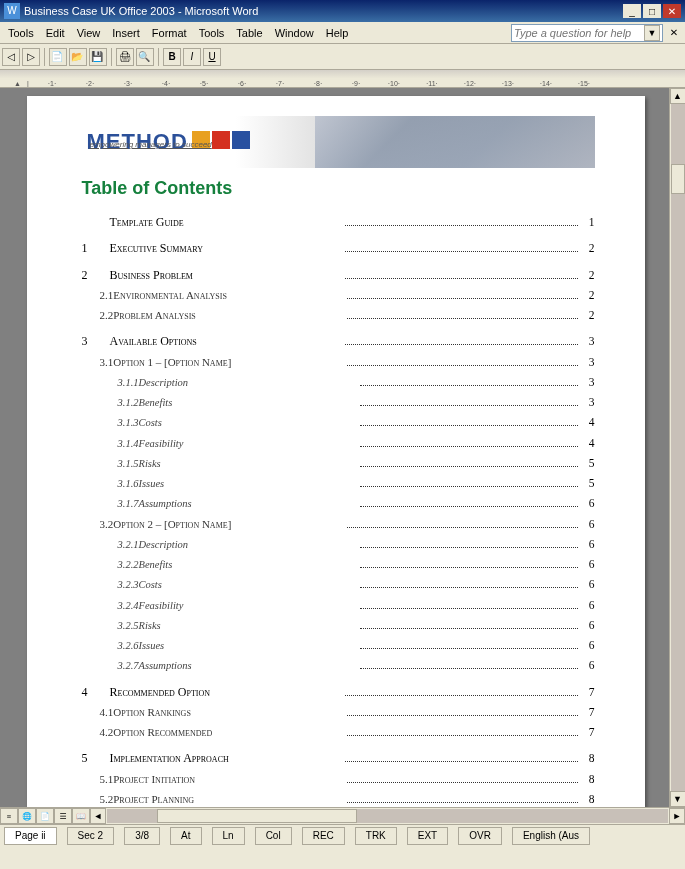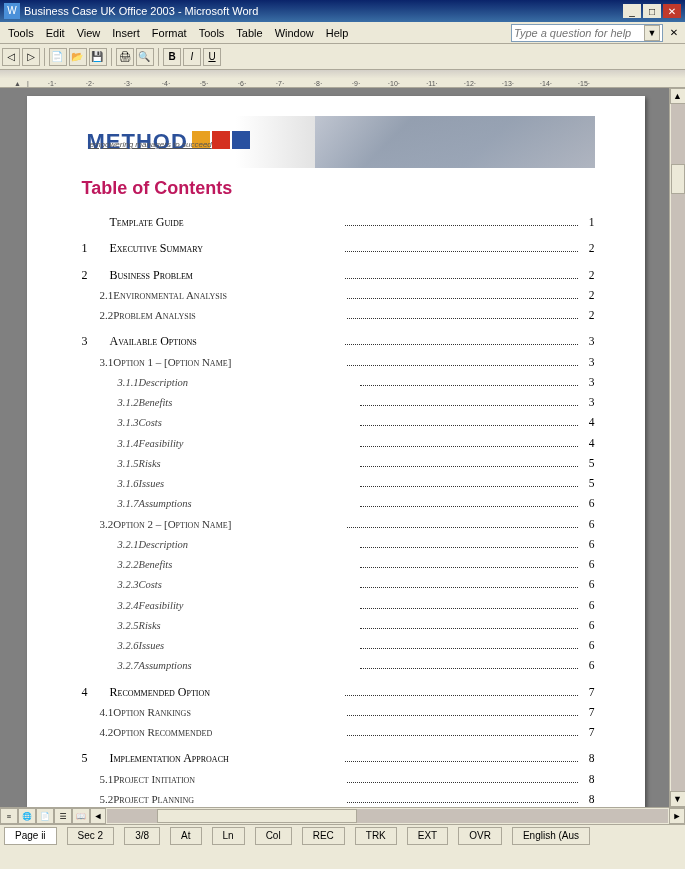--- a/index.html
+++ b/index.html
@@ -212,21 +212,21 @@
       right: 0;
       top: 0;
       width: 280px;
       height: 52px;
       background: linear-gradient(135deg, #b0b8c8 0%, #8090a8 30%, #90a0b8 60%, #c0c8d8 100%);
       opacity: 0.7;
     }
 
     
     .toc-heading {
-      color: #be185d;
+      color: #15803d;
       font-size: 18px;
       font-weight: bold;
       font-family: Arial, sans-serif;
       margin-bottom: 14px;
       margin-top: 4px;
     }
 
     
     .toc-entry {
       display: flex;

